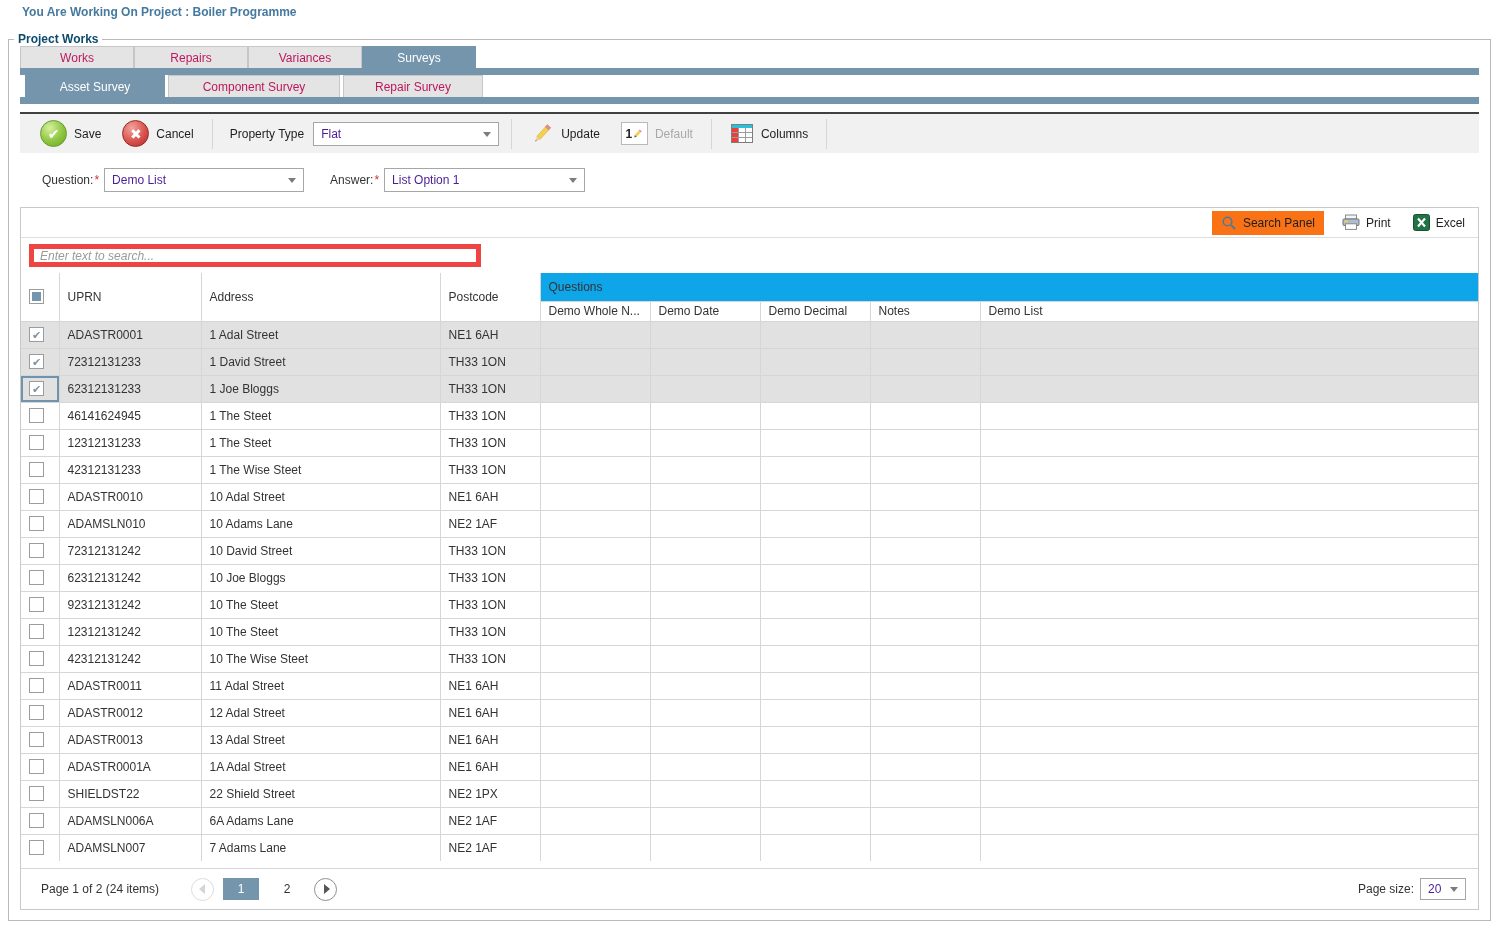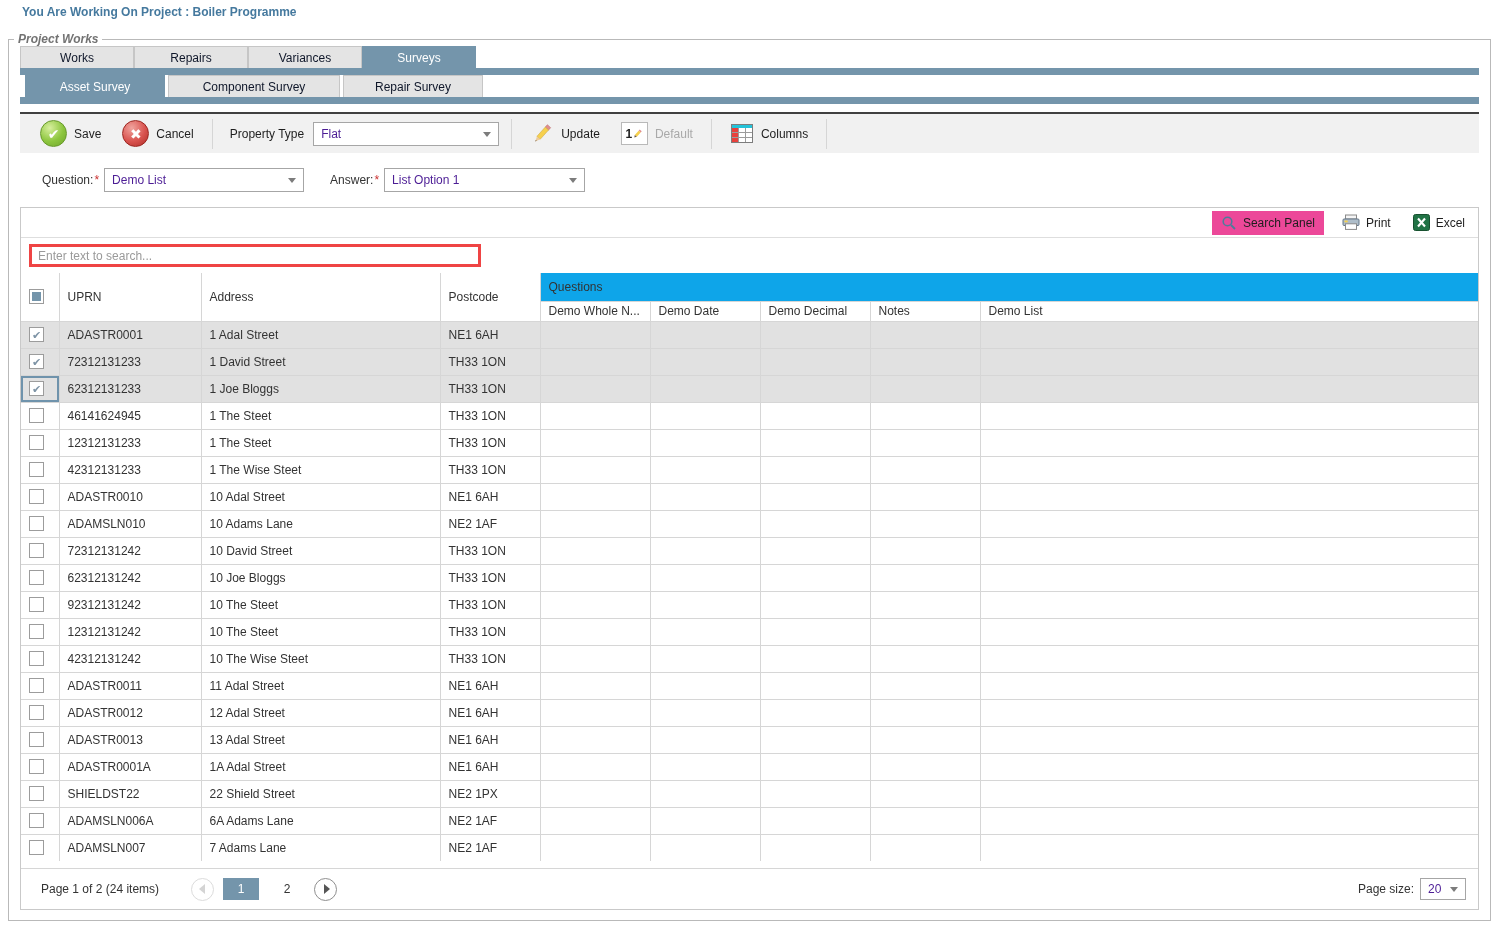--- a/index.html
+++ b/index.html
@@ -10,30 +10,30 @@
   }
   
   .page-title { padding:5px 0 0 22px; height:19px; font-weight:bold; color:#45799e; }
 
   
   fieldset.frame {
     margin:13px 8px 0 8px; padding:0; height:889px;
     border:1px solid #b9b9b9;
   }
   fieldset.frame legend {
-    margin-left:5px; padding:0 4px; color:#737373; font-weight:bold; font-size:12px;font-style:italic;
+    margin-left:5px; padding:0 4px; color:#0c4a6e; font-weight:bold; font-size:12px;
   }
 
   
   .tabs-row { display:flex; margin-left:11px; height:22px; align-items:flex-end; }
   .tabs-row.sub { margin-left:16px; }
   .tab {
     height:22px; display:flex; align-items:center; justify-content:center;
     background:#e4e4e4; border:1px solid #c6c6c6; border-bottom:none;
-    color:#0f172a; cursor:default;
+    color:#be185d; cursor:default;
   }
   .tab.main { width:114px; }
   .tab.sub { width:140px; margin-right:3px; }
   .tab.sub.mid { width:172px; }
   .tab.active { background:#7495ab; border-color:#7495ab; color:#fff; }
   .accent-bar { height:7px; background:#7495ab; margin:0 11px; }
 
   
   .toolbar {
     margin:8px 11px 0 11px; height:41px; background:#f1f1f1;
@@ -71,25 +71,25 @@
   .req { color:#cc3333; margin:0 0 0 1px; }
   .filters .combo { margin-left:5px; }
 
   
   .grid-panel { margin:0 11px; border:1px solid #c9c9c9; height:703px; display:flex; flex-direction:column; }
   .grid-toolbar {
     height:30px; border-bottom:1px solid #dedede; display:flex; align-items:center;
     justify-content:flex-end; gap:14px; padding:0 9px;
   }
   .gbtn { display:flex; align-items:center; gap:6px; color:#1e1e1e; height:24px; padding:0 4px; }
-  .gbtn.pressed { background:#ec4899; padding:0 9px; }
+  .gbtn.pressed { background:#f97316; padding:0 9px; }
   .search-row { height:35px; display:flex; align-items:center; padding:0 8px; }
   .search-row input {
-    width:452px; height:23px; border:3px solid #ef4444; padding:0 6px;
-    font-family:inherit; font-size:12px; color:#333; outline:none;
+    width:452px; height:23px; border:5px solid #ef4444; padding:0 6px;
+    font-family:inherit; font-size:12px; color:#333; outline:none;font-style:italic;
   }
   .search-row input::placeholder { color:#9a9a9a; }
 
   table.grid { width:100%; border-collapse:collapse; border-style:hidden; table-layout:fixed; }
   table.grid th, table.grid td {
     border:1px solid #d6d6d6; padding:0 0 0 8px; text-align:left;
     font-weight:normal; color:#333; overflow:hidden; white-space:nowrap; text-overflow:ellipsis;
   }
   th.group-q { background:#0ea5e9; height:28px; }
   tr.subhead th { height:20px; }

